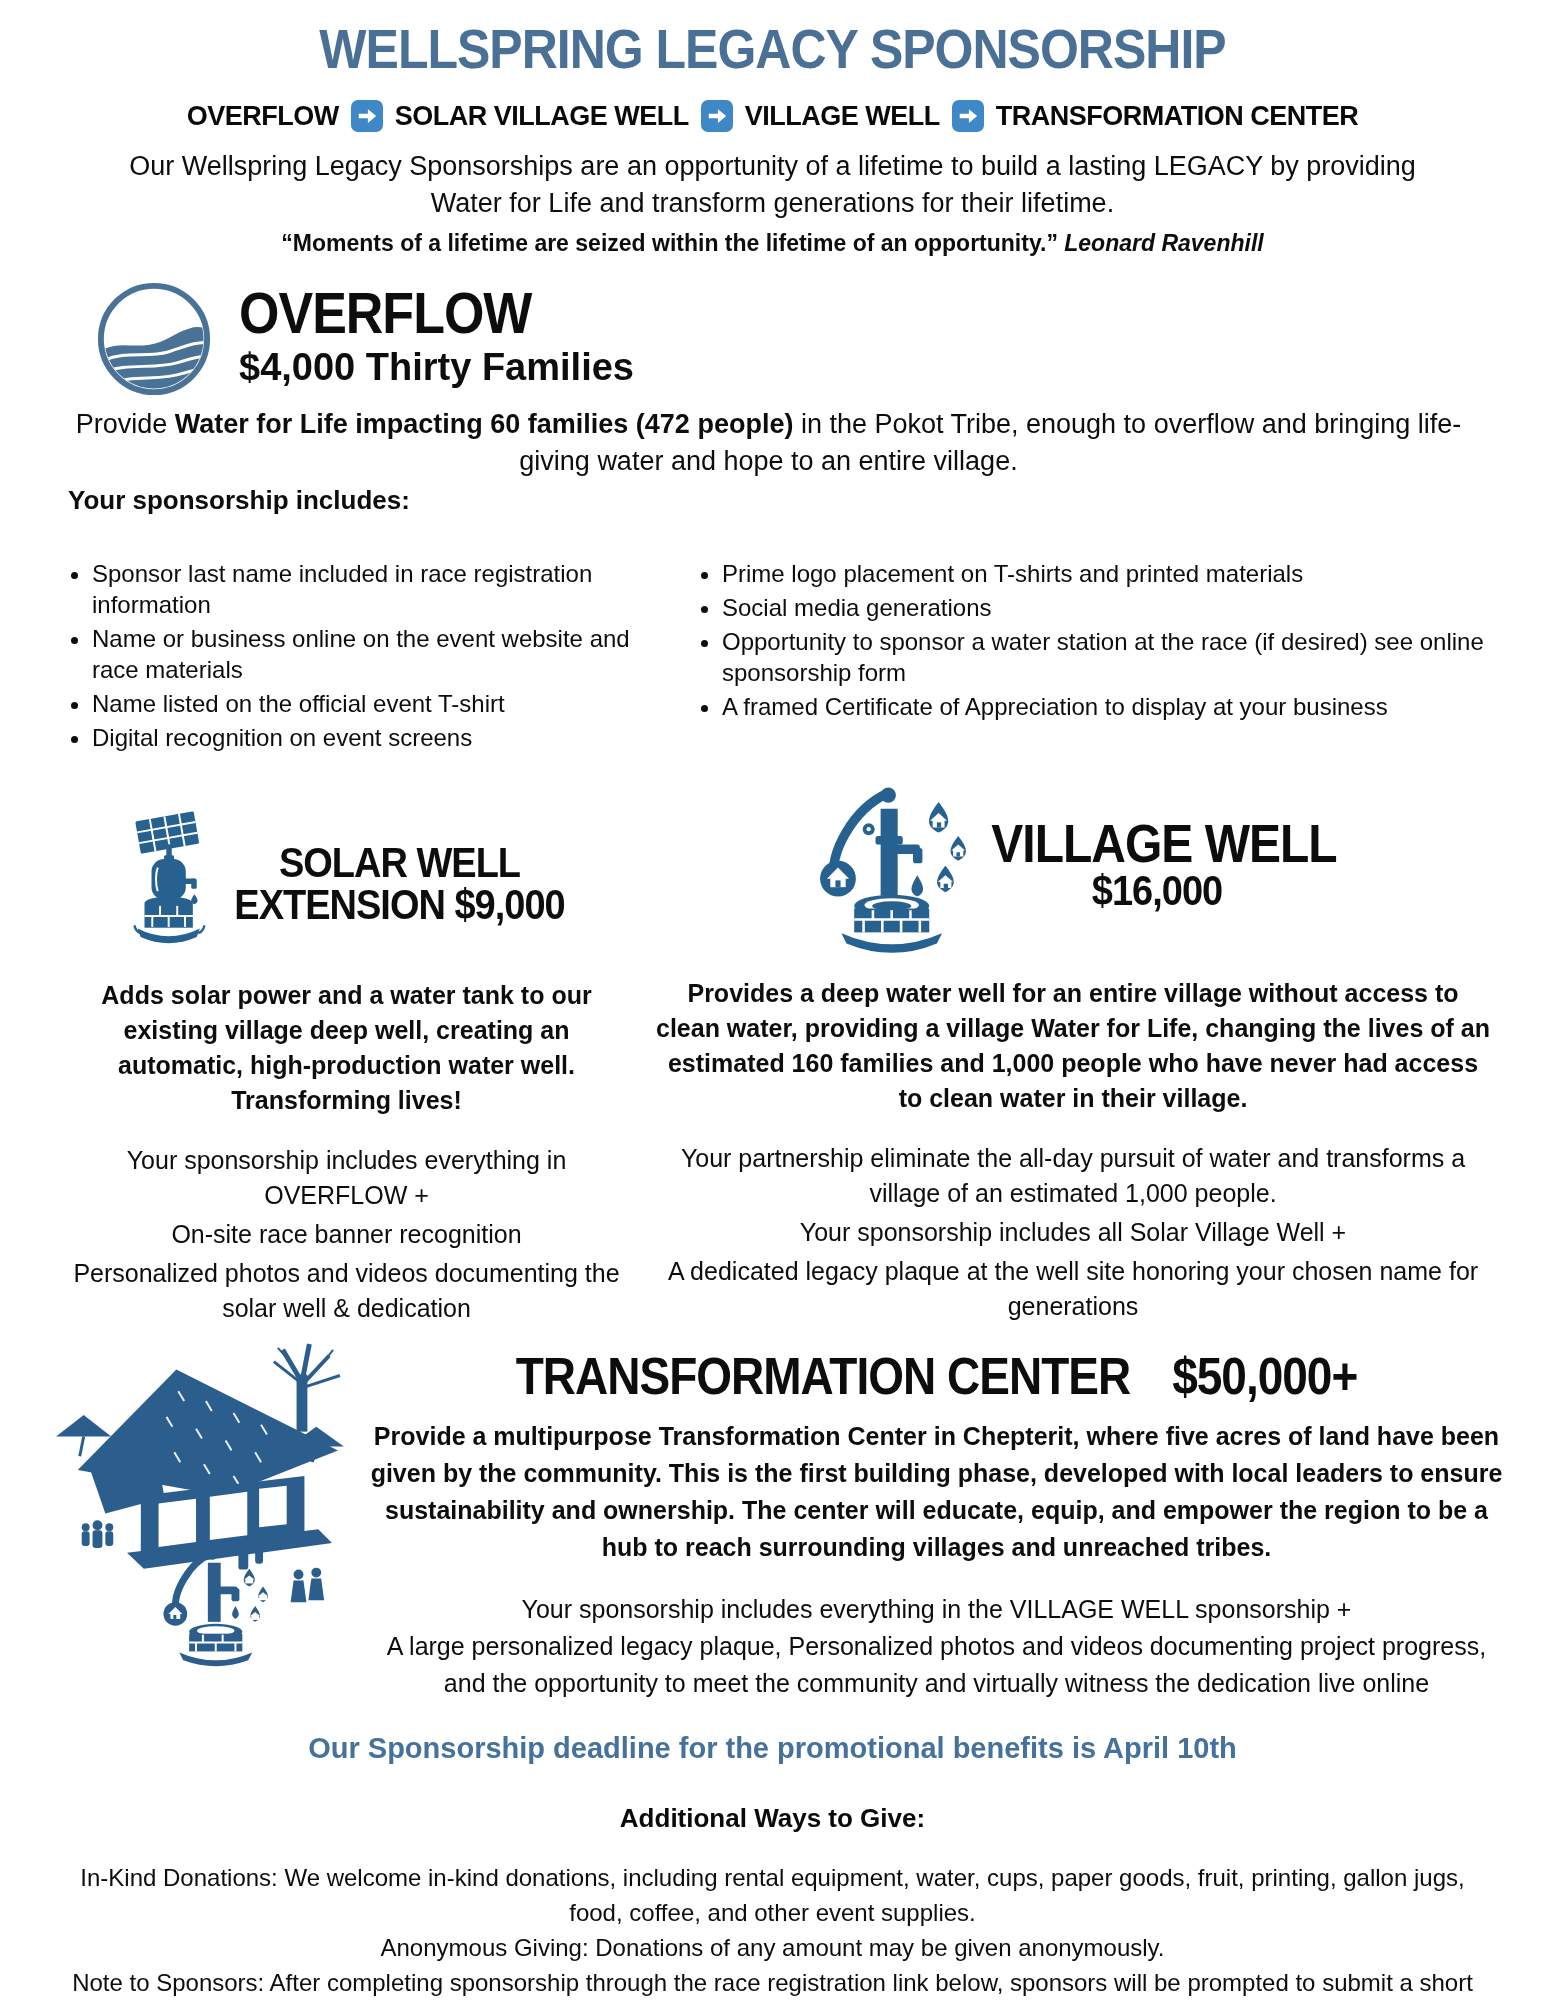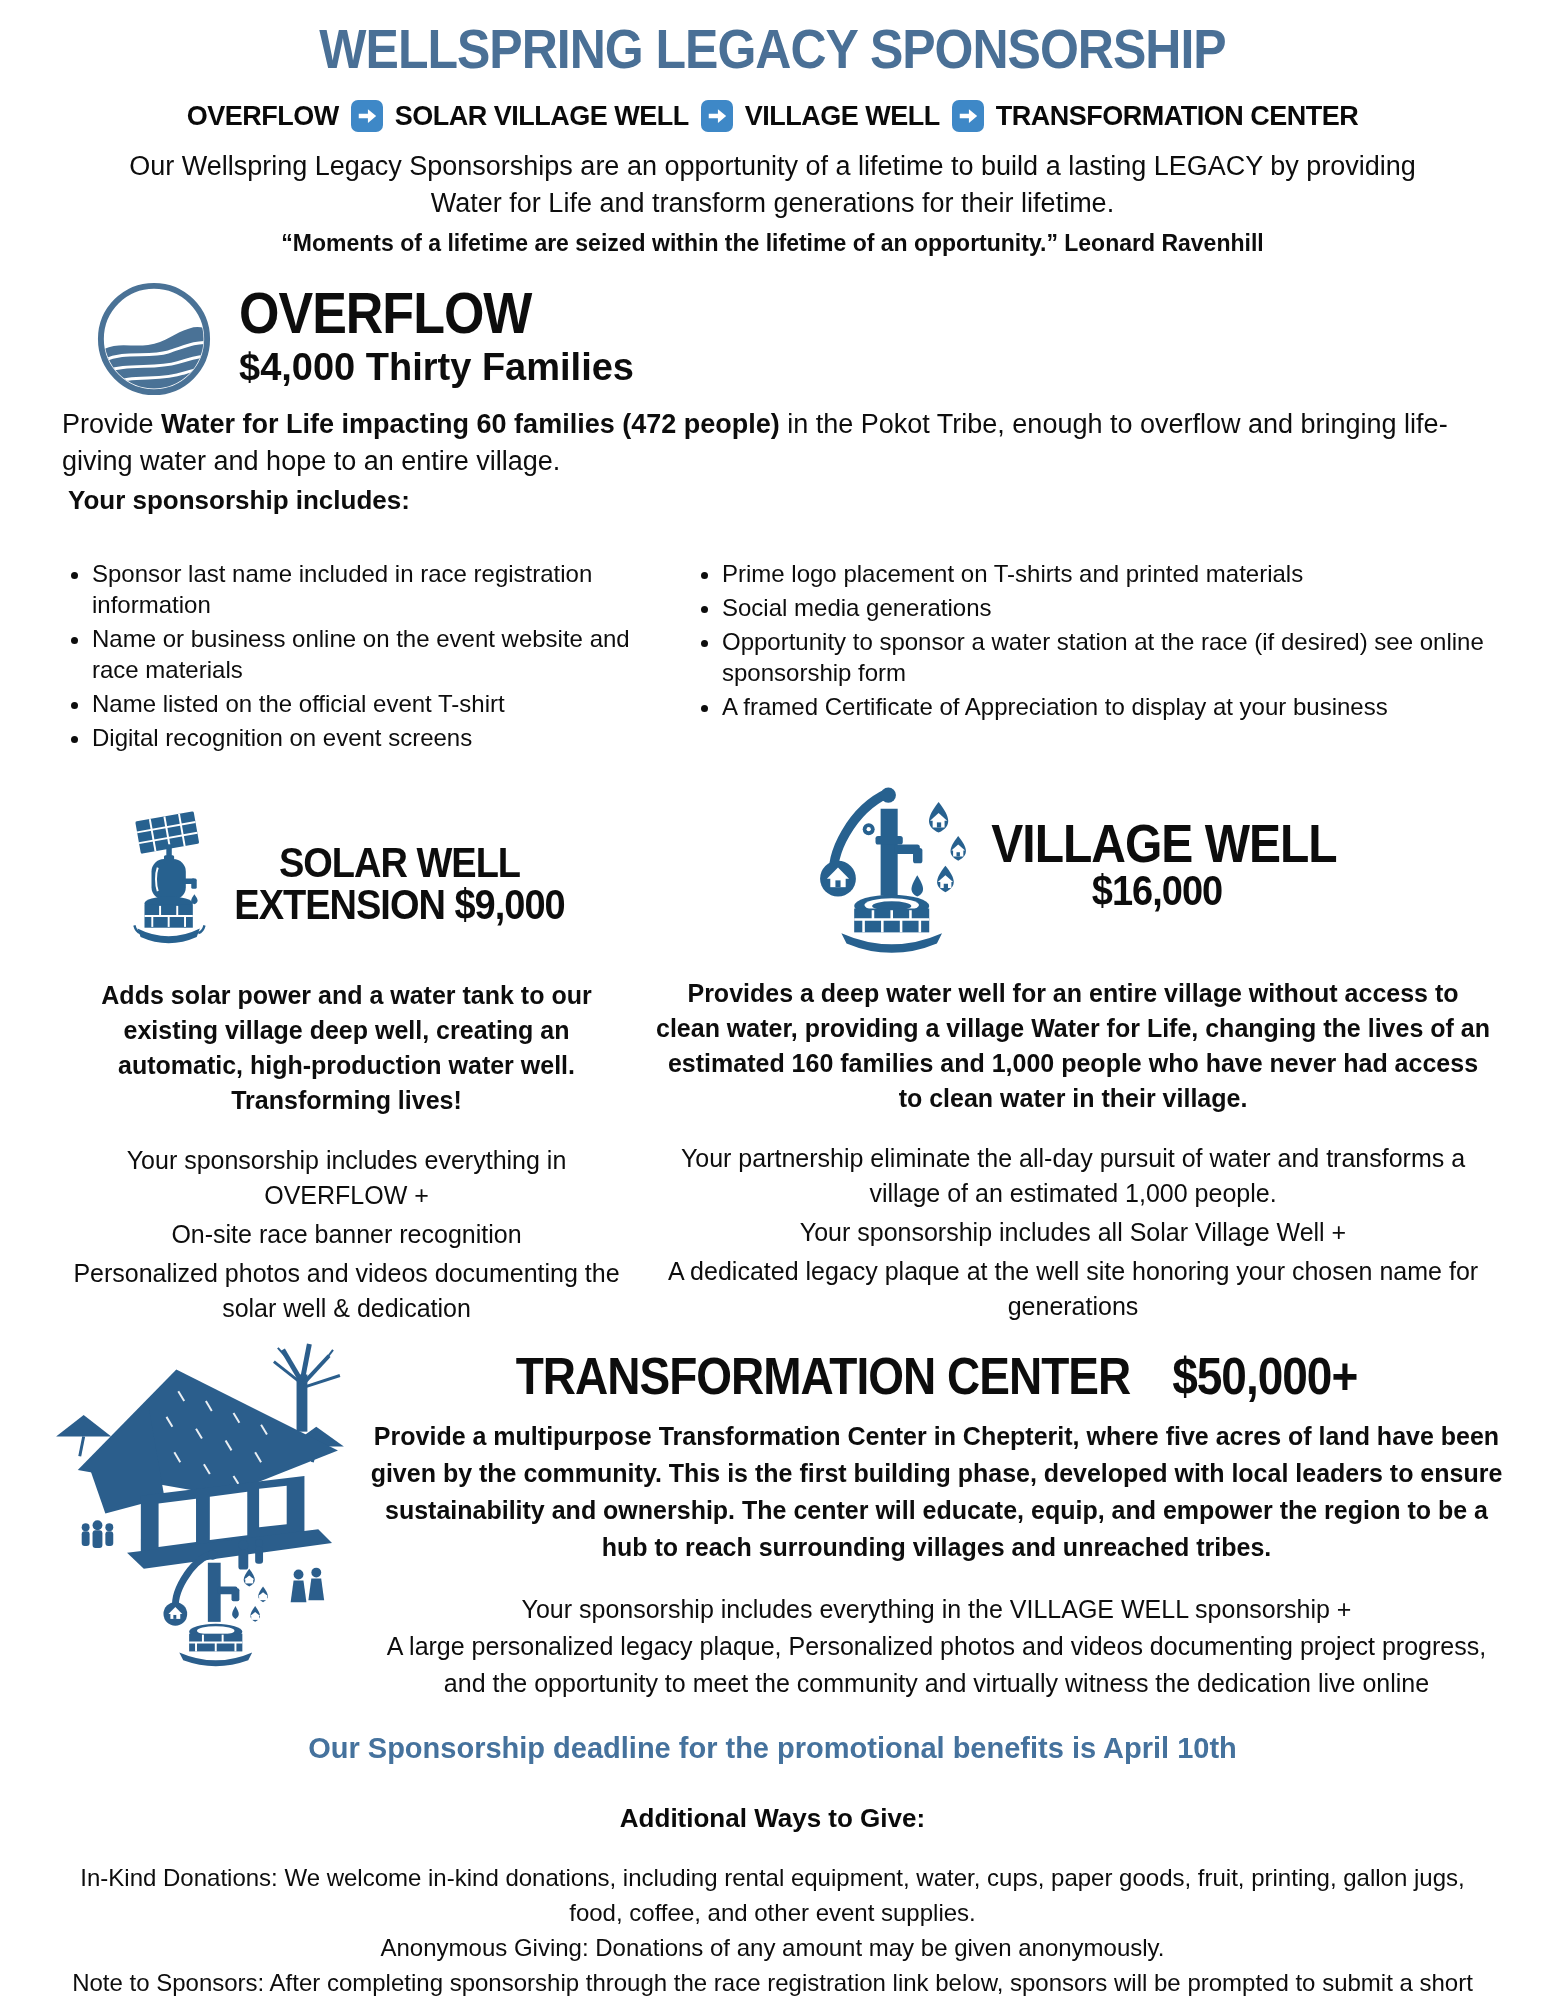--- a/index.html
+++ b/index.html
@@ -20,27 +20,27 @@
   
   .page-title{margin:24px 8px 0;text-align:center;font-size:50px;line-height:56px;
     font-weight:800;color:var(--title-blue);}
   .flow-line{display:flex;justify-content:center;align-items:center;gap:12px;
     margin-top:20px;font-size:27px;font-weight:800;color:#0a0a0a;letter-spacing:-.5px;}
   .flow-arrow{width:32px;height:32px;background:var(--arrow-blue);border-radius:7px;
     display:flex;align-items:center;justify-content:center;flex:0 0 auto;}
   .flow-arrow svg{width:22px;height:22px;display:block;}
   .intro{margin:16px auto 0;width:1310px;text-align:center;font-size:27px;line-height:37px;}
   .quote{margin-top:8px;text-align:center;font-size:23px;font-weight:600;}
-  .quote .author{}
+  .quote .author{font-style:italic;}
   
   .overflow-header{display:flex;align-items:center;gap:26px;margin:16px 0 0 95px;}
   .overflow-logo svg{width:118px;height:118px;display:block;}
   .overflow-heading{font-size:52px;line-height:52px;margin:0;}
   .overflow-subheading{font-size:38px;line-height:42px;margin:4px 0 0;font-weight:700;}
-  .overflow-desc{margin:8px 70px 0 62px;font-size:27px;line-height:37px;}
+  .overflow-desc{margin:8px 70px 0 62px;font-size:27px;line-height:37px;text-align:center;}
   .overflow-desc .b{font-weight:700;}
   .includes-label{margin:2px 0 0 68px;font-size:26px;font-weight:700;line-height:36px;}
   
   .benefits{display:flex;margin:40px 40px 0 62px;gap:34px;}
   .benefits ul{margin:0;padding-left:30px;font-size:24px;line-height:31px;list-style:disc;}
   .benefits .col-left{width:596px;flex:0 0 auto;}
   .benefits .col-right{width:810px;flex:0 0 auto;}
   .benefits li{margin:0 0 3px;}
   
   .wells-row{display:flex;margin-top:20px;}

